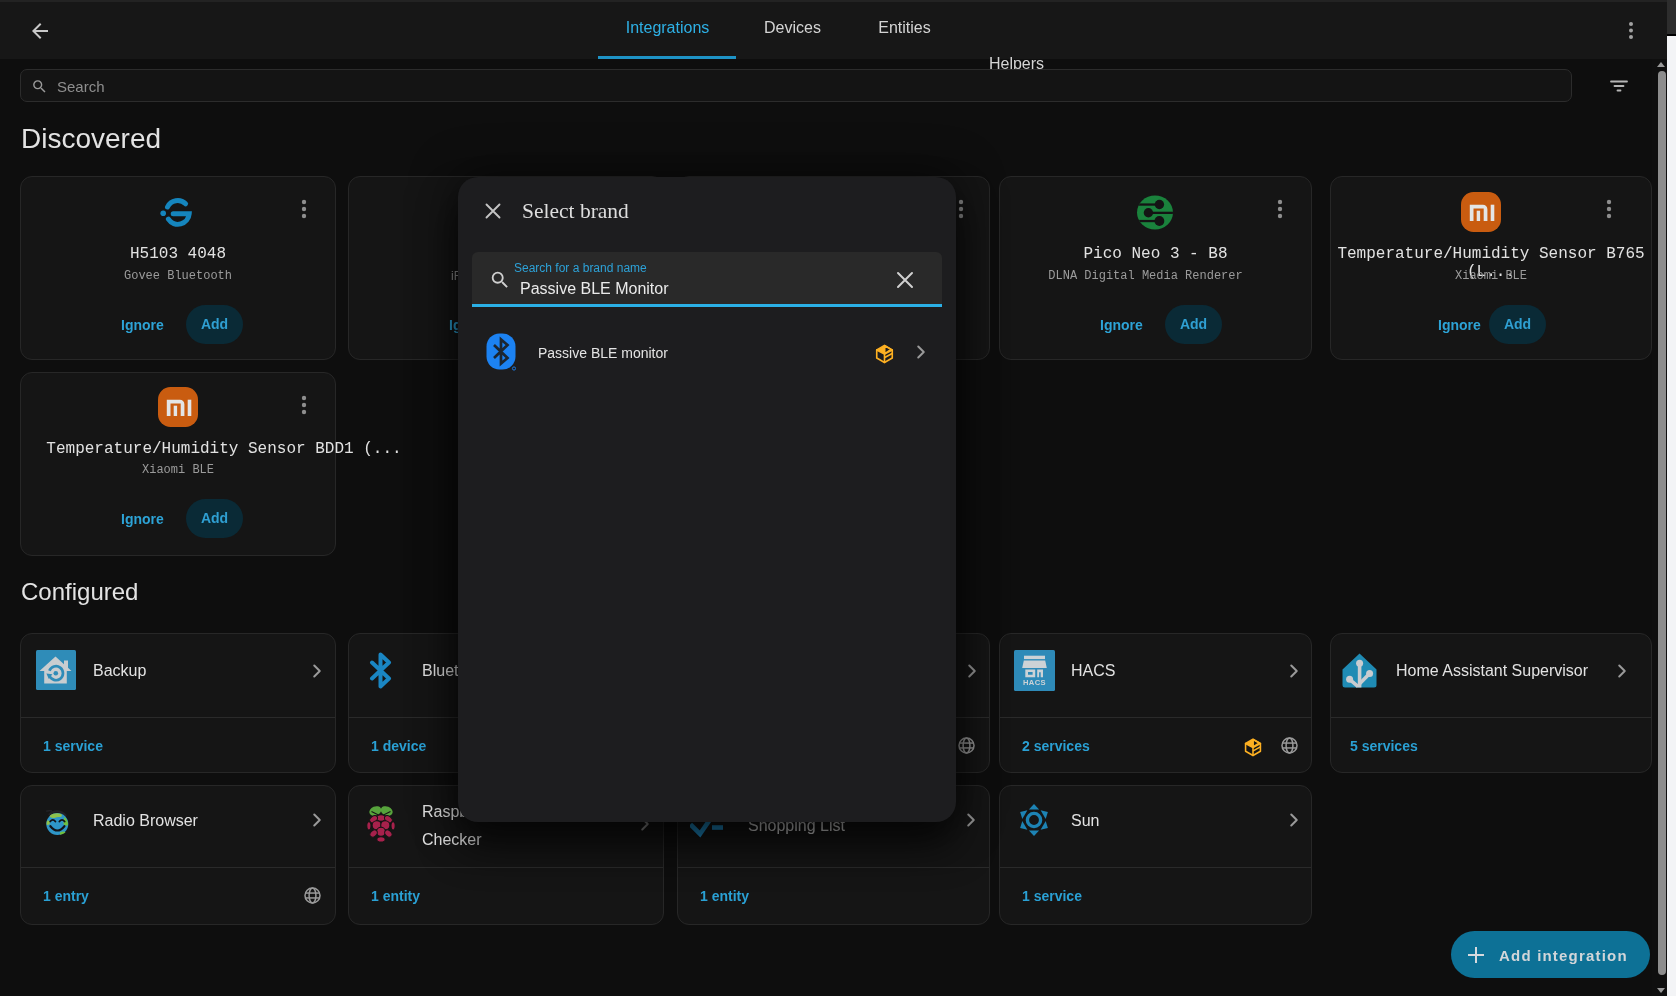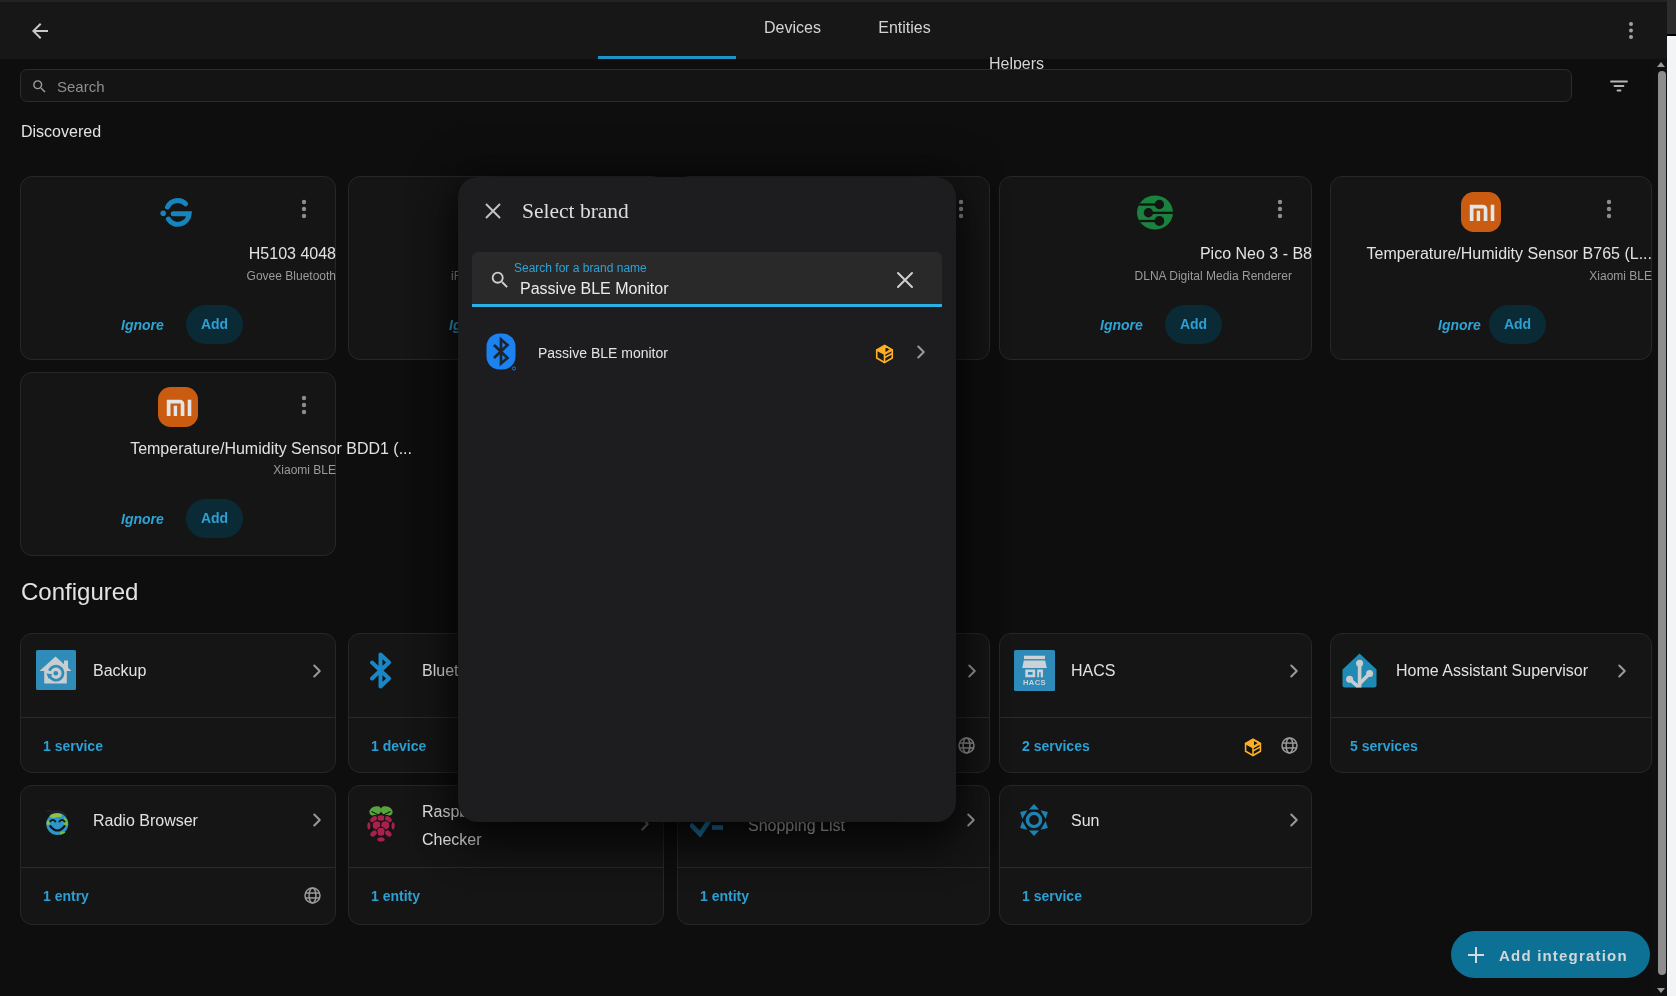--- a/index.html
+++ b/index.html
@@ -3,34 +3,35 @@
 <meta charset="utf-8">
 <style>
   * { margin:0; padding:0; box-sizing:border-box; }
   html,body { width:1676px; height:996px; overflow:hidden; background:#0e0e0e;
     font-family:"Liberation Sans", sans-serif; }
   #stage { position:absolute; top:0; left:0; width:1676px; height:996px; }
   .abs { position:absolute; }
   .card { position:absolute; background:#151515; border:1px solid #272727; border-radius:12px; }
   .ctitle { font-size:16px; color:#e2e2e2; }
   .csub { font-size:12px; color:#9b9b9b; }
-  .blue { color:#2da3d6;font-style:italic; }
+  .blue { color:#2da3d6; }
   .cnt { font-size:14px; font-weight:bold; color:#2aa0d4; }
   .chev { position:absolute; }
-  .ctr { text-align:right; }
+  .ctr { text-align:center;font-family:Liberation Mono, monospace; }
 </style>
 </head>
 <body>
 <div id="stage">
   
   <div class="abs" id="hdr" style="left:0;top:0;width:1676px;height:59px;background:#171717;"></div>
   <div class="abs" style="left:0;top:0;width:1676px;height:2px;background:#232323;"></div>
   <svg class="abs" style="left:28px;top:19px;" width="24" height="24" viewBox="0 0 24 24">
     <path d="M20 11H7.8l5.6-5.6L12 4l-8 8 8 8 1.4-1.4L7.8 13H20v-2z" fill="#c9c9c9"></path>
   </svg>
+  <div class="abs" style="left:598px;top:0;width:139px;height:59px;line-height:56px;text-align:center;font-size:16px;font-weight:500;color:#2eb1e6;">Integrations</div>
   <div class="abs" style="left:737px;top:0;width:111px;height:59px;line-height:56px;text-align:center;font-size:16px;font-weight:500;color:#d4d4d4;">Devices</div>
   <div class="abs" style="left:848px;top:0;width:113px;height:59px;line-height:56px;text-align:center;font-size:16px;font-weight:500;color:#d4d4d4;">Entities</div>
   <div class="abs" style="left:961px;top:0;width:111px;height:59px;line-height:56px;text-align:center;font-size:16px;font-weight:500;color:#d4d4d4;margin-top:36px;">Helpers</div>
   <div class="abs" style="left:598px;top:56px;width:138px;height:3px;background:#1e93c6;"></div>
   <svg class="abs" style="left:1623px;top:15px;" width="16" height="32" viewBox="0 0 16 32">
     <circle cx="8" cy="9" r="2" fill="#a2a2a2"></circle>
       <circle cx="8" cy="15.5" r="2" fill="#a2a2a2"></circle>
       <circle cx="8" cy="22" r="2" fill="#a2a2a2"></circle>
   </svg>
 
@@ -42,21 +43,21 @@
   <div class="abs" style="left:57px;top:78px;font-size:15px;color:#8e8e8e;">Search</div>
   <svg class="abs" style="left:1609px;top:76px;" width="20" height="20" viewBox="0 0 20 20">
     <g stroke="#b5b5b5" stroke-width="1.8" stroke-linecap="round">
       <line x1="2" y1="5.5" x2="18" y2="5.5"></line>
         <line x1="5.5" y1="10" x2="14.5" y2="10"></line>
         <line x1="8.5" y1="14.5" x2="11.5" y2="14.5"></line>
     </g>
   </svg>
 
   
-  <div class="abs" style="left:21px;top:123px;font-size:16px;color:#e3e3e3;">Discovered</div>
+  <div class="abs" style="left:21px;top:123px;font-size:28px;color:#e3e3e3;">Discovered</div>
   <div class="abs" style="left:21px;top:578px;font-size:24px;color:#e3e3e3;">Configured</div>
 
   
   
   <div class="card" style="left:20px;top:176px;width:316px;height:184px;"></div>
   <svg class="abs" style="left:156px;top:190px;" width="44" height="44" viewBox="0 0 44 44">
     <g stroke="#1585bd" stroke-width="5.0" stroke-linecap="round" fill="none">
       <path d="M11.5 17.0 A11.3 11.3 0 0 1 29.6 13.8"></path>
       <path d="M17.2 23.8 H33.2 A11.35 11.35 0 0 1 12.4 29.2"></path>
     </g>

